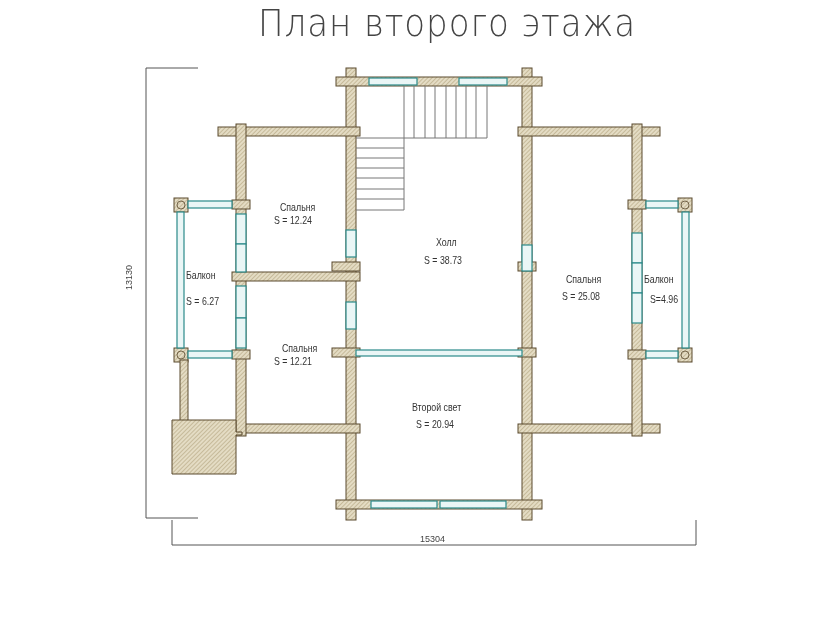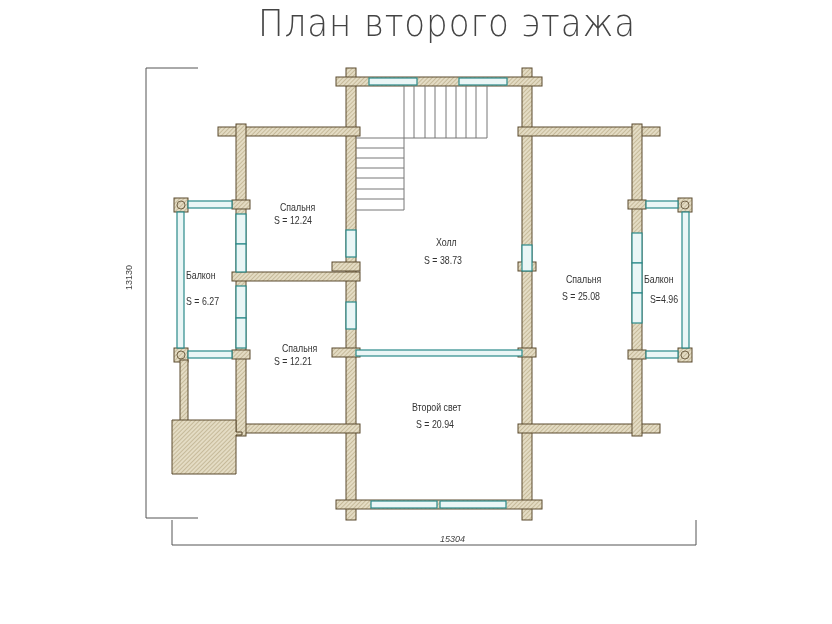--- a/index.html
+++ b/index.html
@@ -129,21 +129,21 @@
     <line x1="356" y1="168" x2="404" y2="168"></line>
     <line x1="356" y1="178" x2="404" y2="178"></line>
     <line x1="356" y1="189" x2="404" y2="189"></line>
     <line x1="356" y1="199" x2="404" y2="199"></line>
     <line x1="356" y1="210" x2="404" y2="210"></line>
   </g>
 </svg>
 
 <div class="title">План второго этажа</div>
 
-<div class="dimtxt" style="left:440px;top:534px;font-style:italic;">15304</div>
+<div class="dimtxt" style="left:420px;top:534px;">15304</div>
 <div class="dimtxt" style="left:124px;top:290px;transform:rotate(-90deg);transform-origin:left top;">13130</div>
 
 <div class="lbl" style="left:280px;top:201px;">Спальня</div>
 <div class="lbl" style="left:274px;top:214px;">S   =  12.24</div>
 
 <div class="lbl" style="left:282px;top:342px;">Спальня</div>
 <div class="lbl" style="left:274px;top:355px;">S   =  12.21</div>
 
 <div class="lbl" style="left:186px;top:269px;">Балкон</div>
 <div class="lbl" style="left:186px;top:295px;">S   =  6.27</div>

